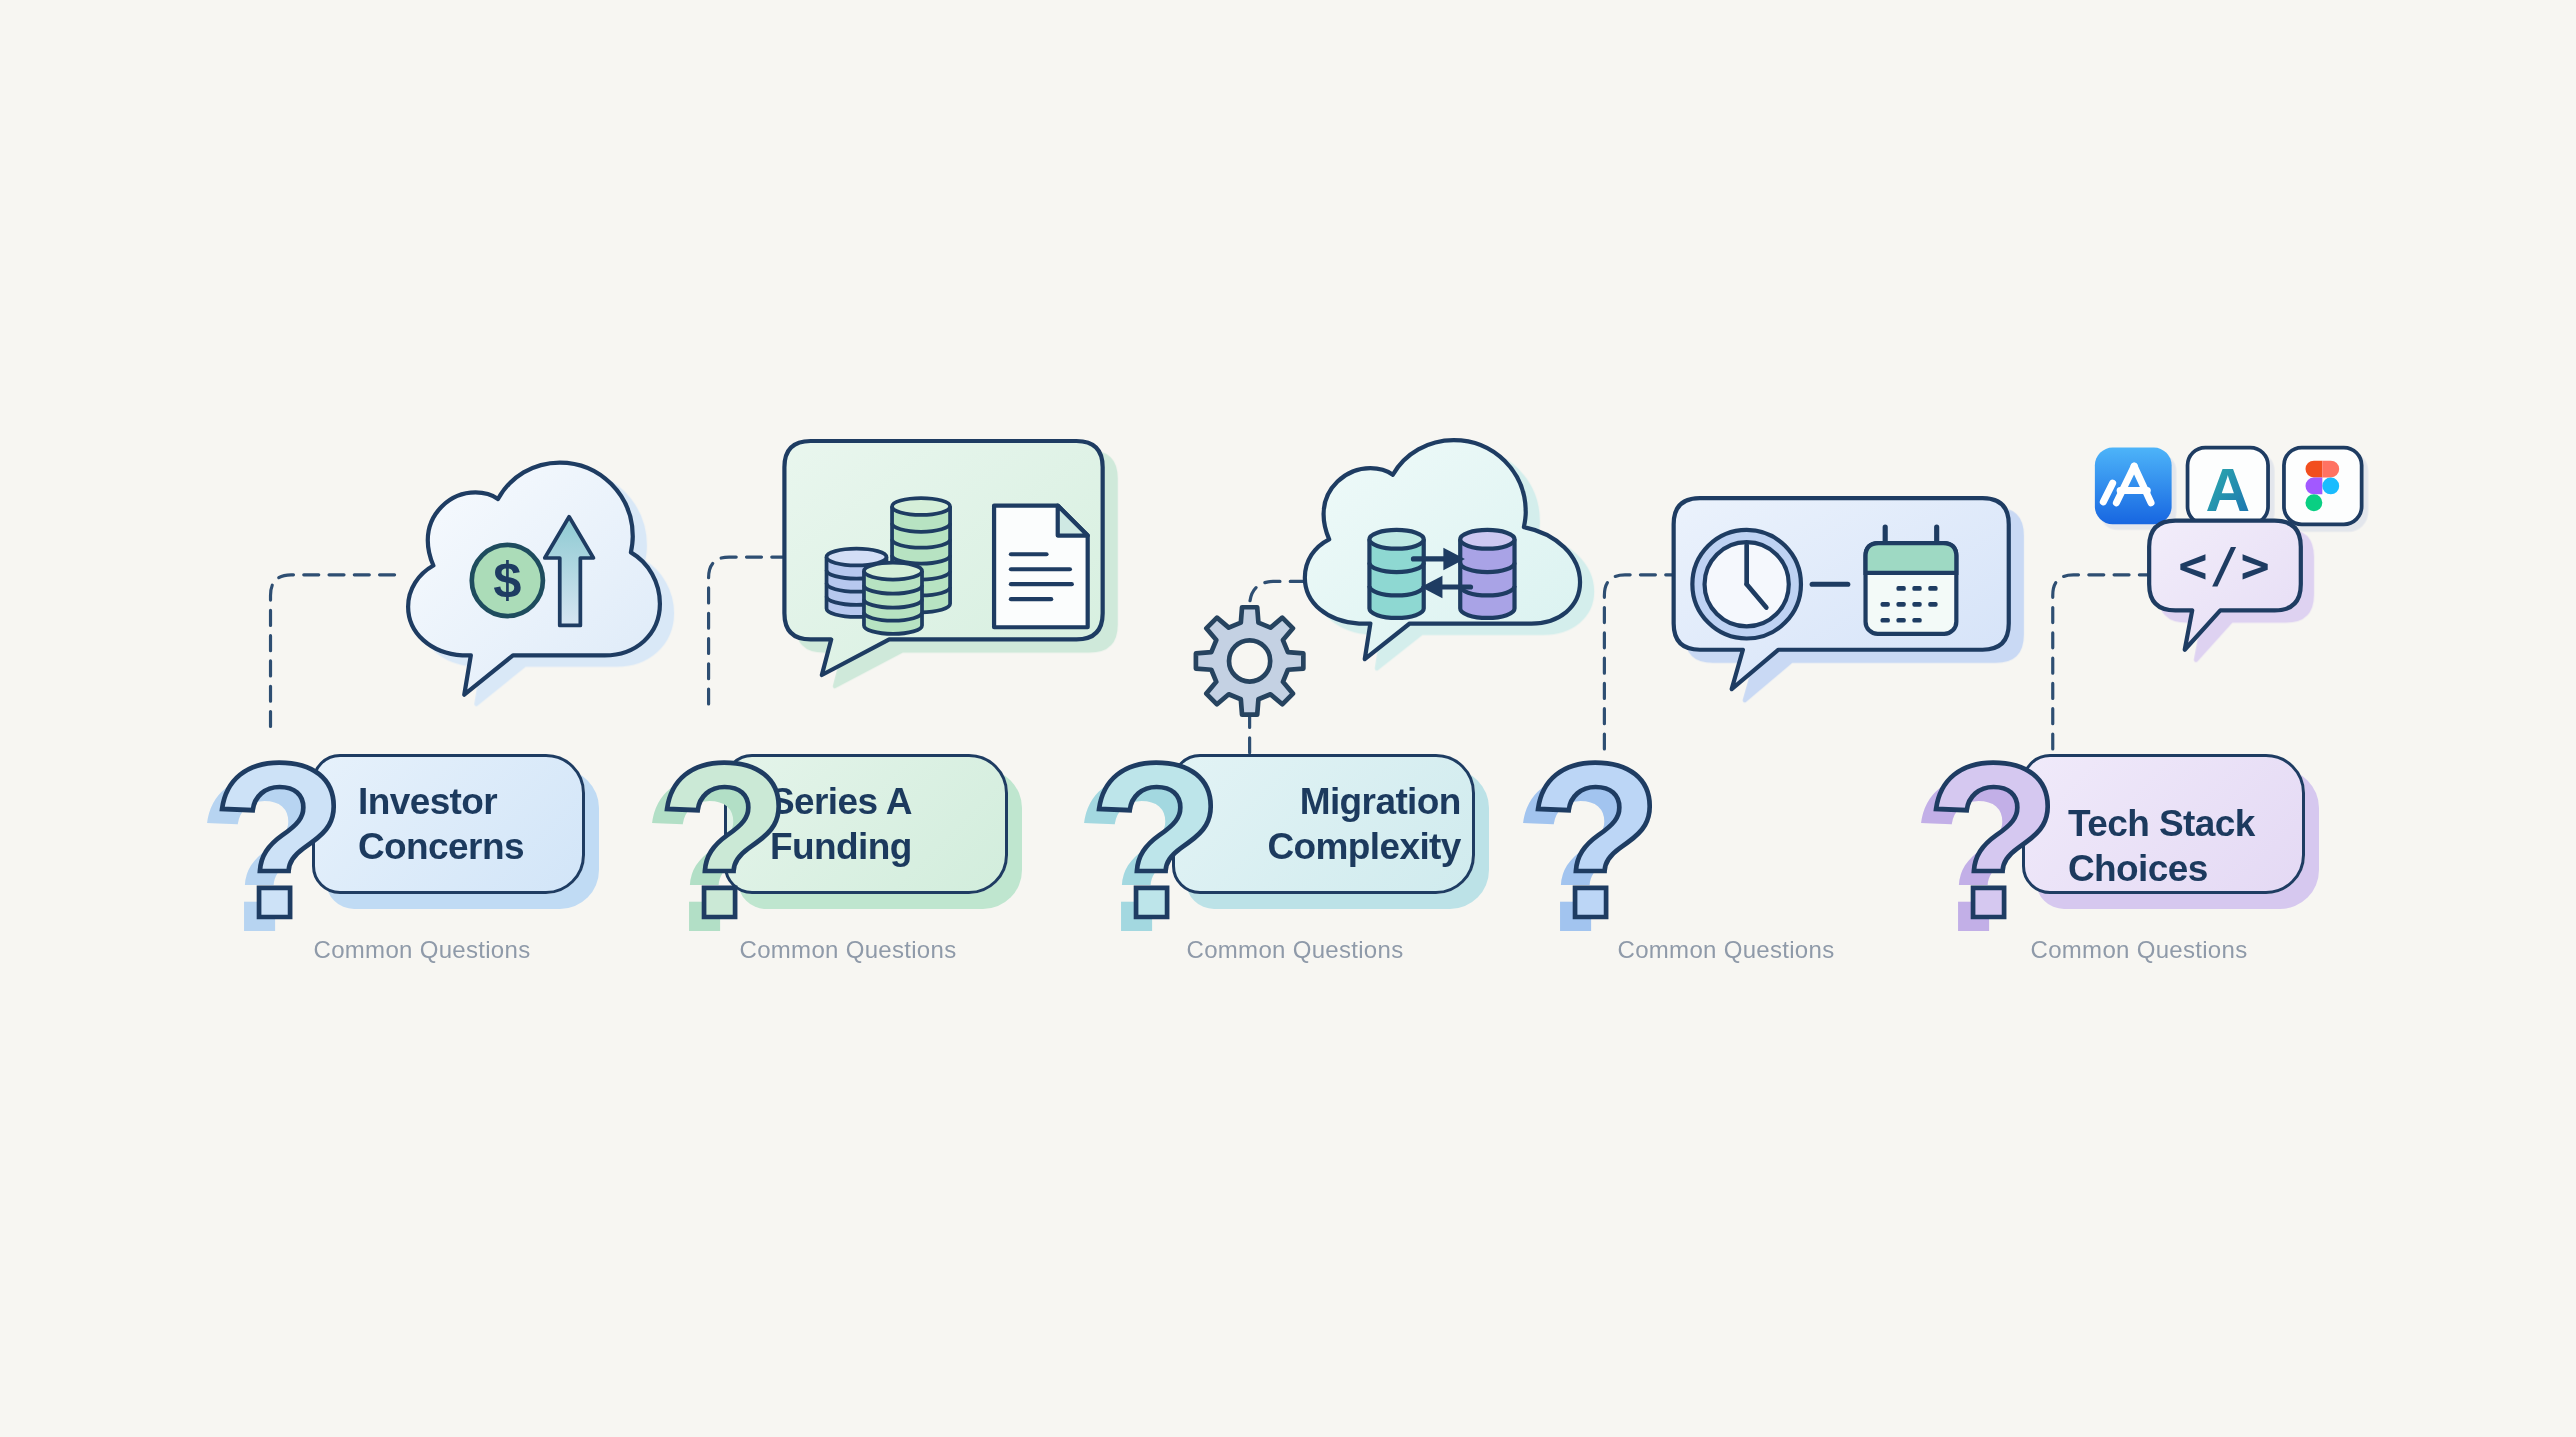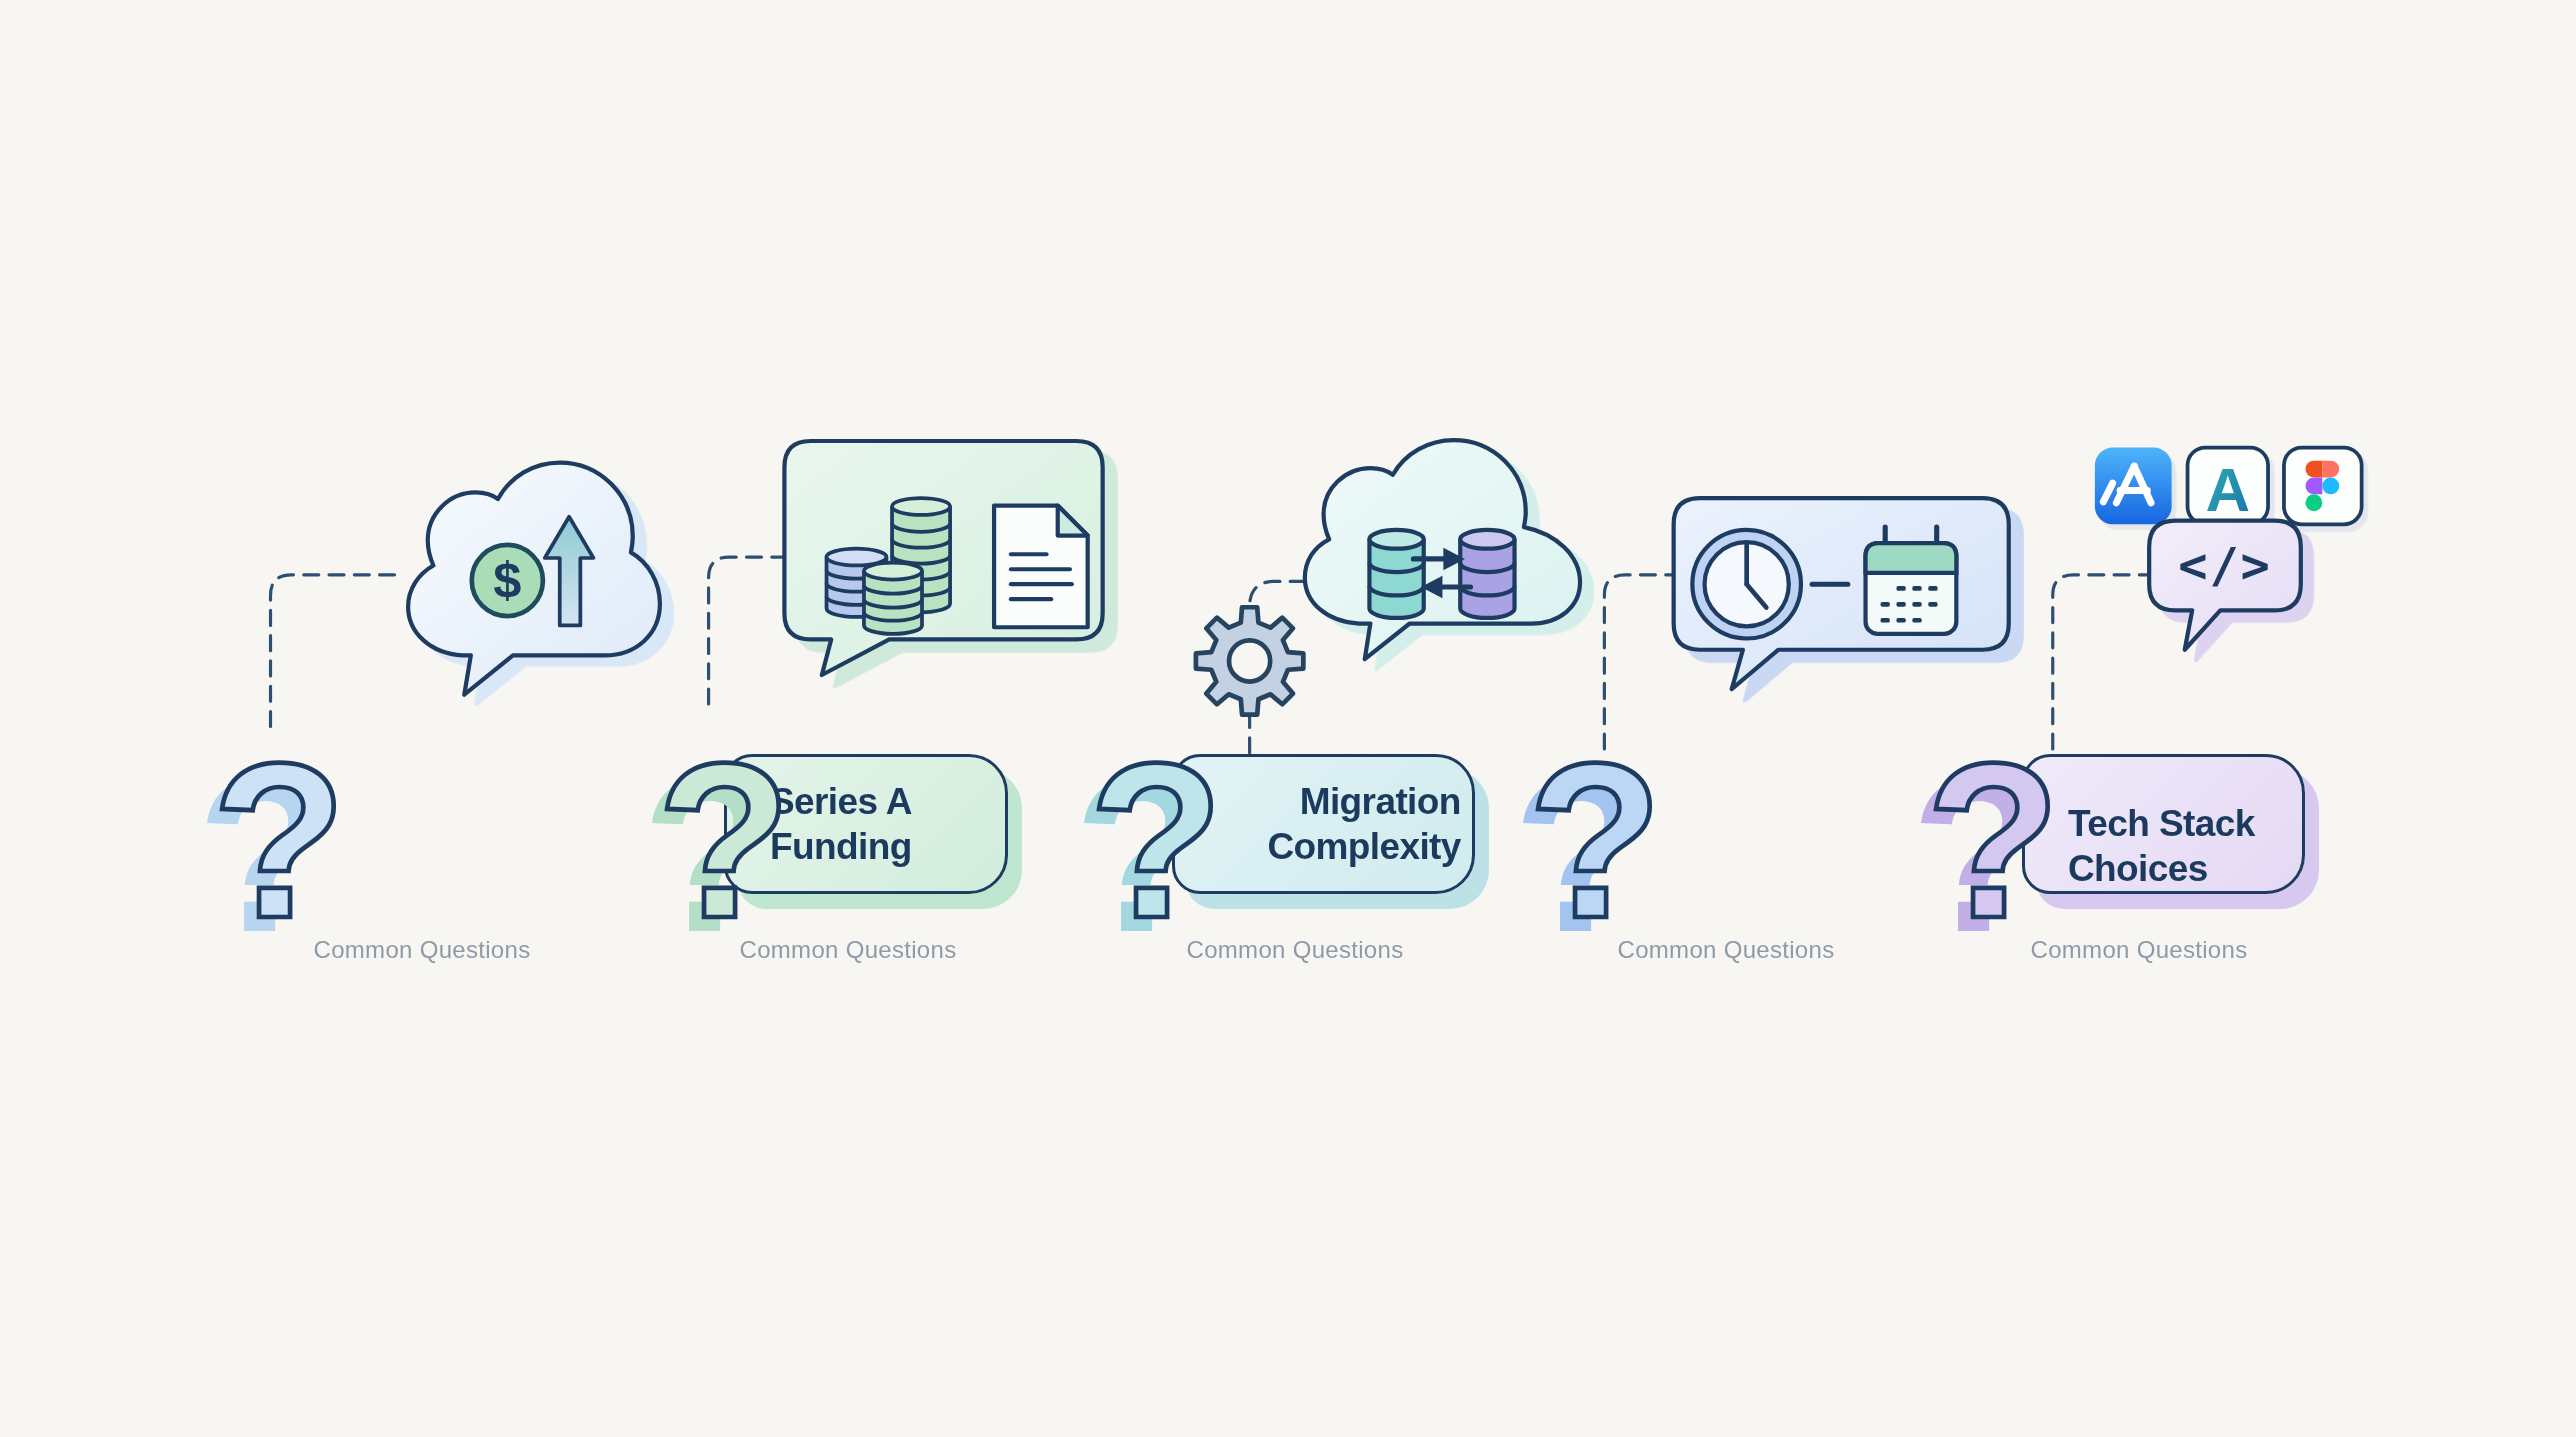--- a/index.html
+++ b/index.html
@@ -233,20 +233,23 @@
       <text x="2377" y="622" text-anchor="middle" font-size="52" font-weight="bold" fill="#1e3c62" font-family="DejaVu Sans Mono, Liberation Mono, monospace" letter-spacing="2">&lt;/&gt;</text>
     </g>
   </svg>
 
   <div class="qm s1" style="left:212px">?</div>
   <div class="qm s2" style="left:657px">?</div>
   <div class="qm s3" style="left:1089px">?</div>
   <div class="qm s4" style="left:1528px">?</div>
   <div class="qm s5" style="left:1926px">?</div>
 
+  <div class="card s1" style="left:312px;width:273px">
+    <div class="title">Investor Concerns</div>
+  </div>
   <div class="card s2" style="left:724px;width:284px">
     <div class="title">Series A Funding</div>
   </div>
   <div class="card s3" style="left:1172px;width:303px">
     <div class="title">Migration Complexity</div>
   </div>
   <div class="card s5" style="left:2022px;width:283px">
     <div class="title">Tech Stack Choices</div>
   </div>
 

